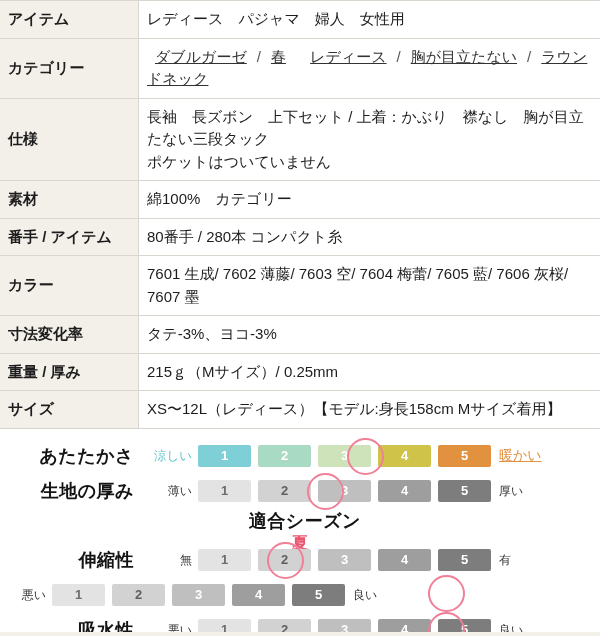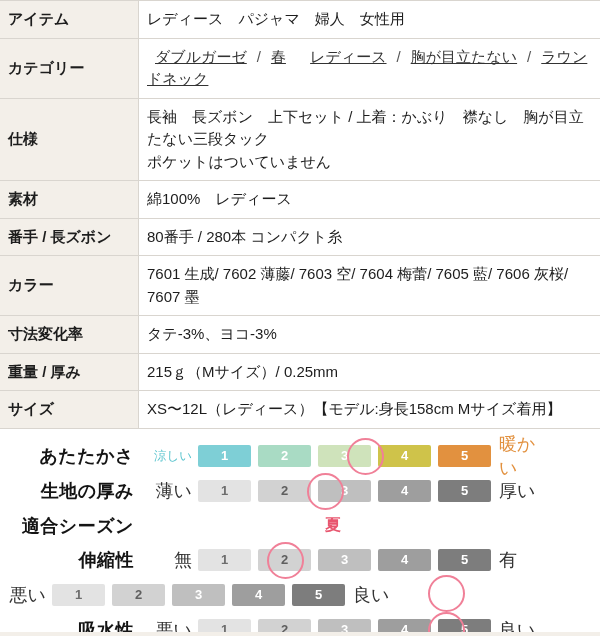--- a/index.html
+++ b/index.html
@@ -73,21 +73,21 @@
     text-align: right;
     padding-right: 12px;
     font-weight: bold;
     font-size: 18px;
     color: #141414;
     letter-spacing: 0.5px;
     box-sizing: border-box;
   }
   .endlabel {
     width: 62px;
-    font-size: 18px;
+    font-size: 12px;
     text-align: center;
     color: #333;
     box-sizing: border-box;
   }
   .endlabel.left { text-align: right; padding-right: 6px; width: 52px;}
   .endlabel.right { text-align: left; padding-left: 8px; width: 60px;}
   .cells {
     display: flex;
     gap: 7px;
   }
@@ -107,30 +107,30 @@
   .warm .c3 { background: #cfe3bb; }
   .warm .c4 { background: #cfc34a; }
   .warm .c5 { background: #e2913f; }
   .grey .c1 { background: #e3e3e3; color:#6d6d6d;}
   .grey .c2 { background: #d2d2d2; color:#5f5f5f;}
   .grey .c3 { background: #bfbfbf; color:#ffffff;}
   .grey .c4 { background: #9e9e9e; }
   .grey .c5 { background: #7d7d7d; }
 
   .cool { color: #58c3cd; font-size: 12.5px; font-weight: normal;}
-  .warmtxt { color: #e2913f; font-size: 18px;}
+  .warmtxt { color: #e2913f; font-size: 14px; text-decoration: underline;}
 
   .season {
     color: #e8566f;
     font-size: 16px;
     font-weight: bold;
     width: 374px;
     text-align: center;
   }
-  .seasonrow { height: 34px; }
+  .seasonrow { height: 34px; flex-direction: column; }
 
   
   .marker {
     position: absolute;
     width: 37px;
     height: 37px;
     border: 2.5px solid #f08098;
     border-radius: 50%;
     pointer-events: none;
     box-sizing: border-box;
@@ -160,24 +160,24 @@
           <a href="#">ダブルガーゼ</a><span class="sep">/</span><a href="#">春</a><span class="sep">&nbsp;</span><a href="#">レディース</a><span class="sep">/</span><a href="#">胸が目立たない</a><span class="sep">/</span><a href="#">ラウンドネック</a>
         </td>
       </tr>
       <tr>
         <td class="k">仕様</td>
         <td class="v" style="white-space:pre-line;">長袖　長ズボン　上下セット / 上着：かぶり　襟なし　胸が目立たない三段タック
 ポケットはついていません</td>
       </tr>
       <tr>
         <td class="k">素材</td>
-        <td class="v">綿100%　レディース</td>
-      </tr>
-      <tr>
-        <td class="k">番手 / 長ズボン</td>
+        <td class="v">綿100%　カテゴリー</td>
+      </tr>
+      <tr>
+        <td class="k">番手 / アイテム</td>
         <td class="v">80番手 / 280本 コンパクト糸</td>
       </tr>
       <tr>
         <td class="k">カラー</td>
         <td class="v">7601 生成/ 7602 薄藤/ 7603 空/ 7604 梅蕾/ 7605 藍/ 7606 灰桜/ 7607 墨</td>
       </tr>
       <tr>
         <td class="k">寸法変化率</td>
         <td class="v">タテ-3%、ヨコ-3%</td>
       </tr>

